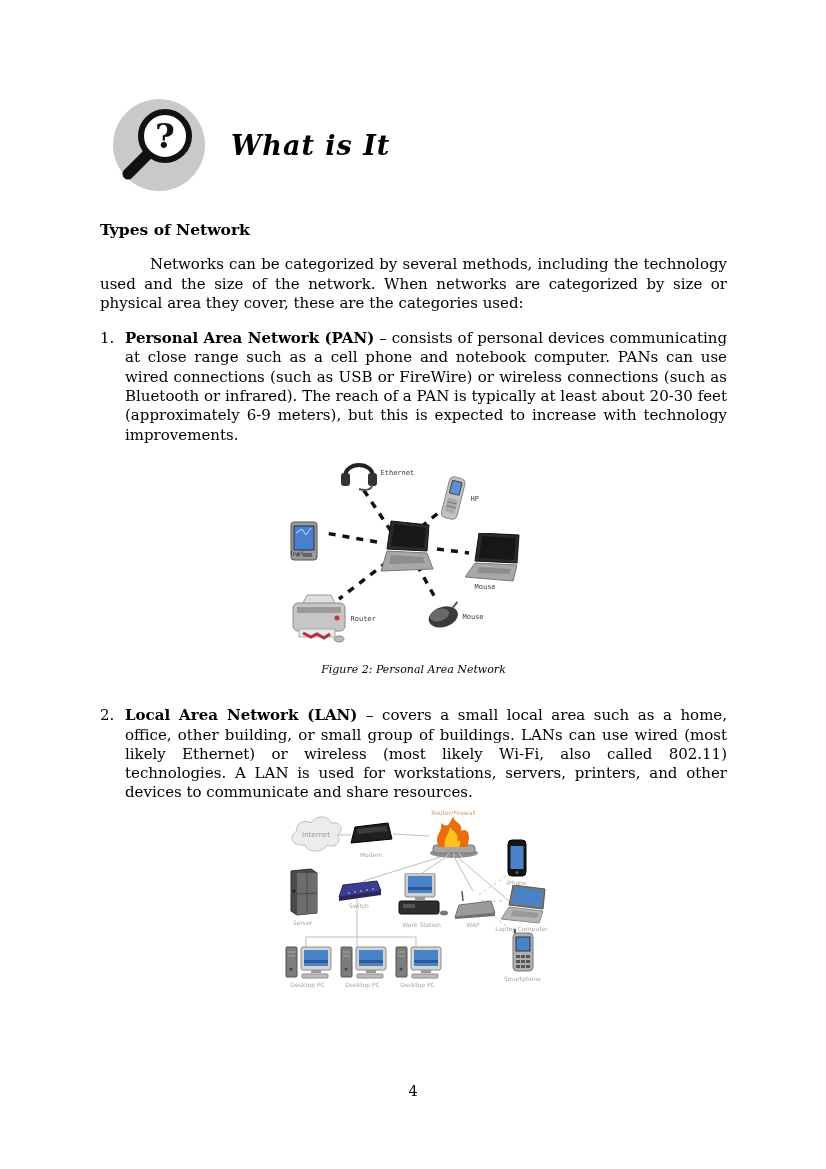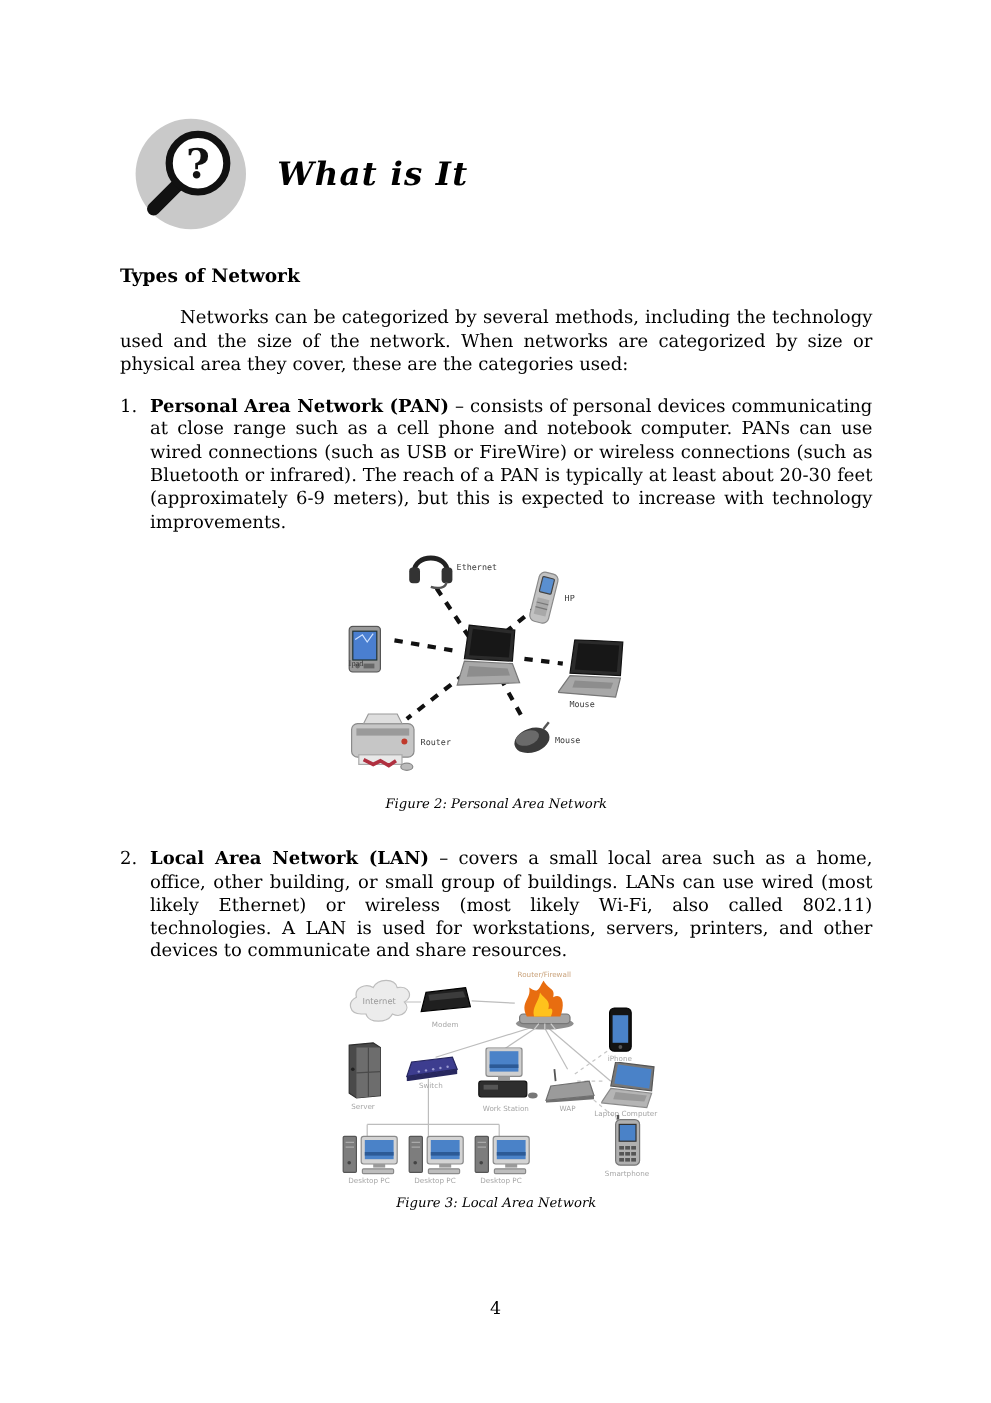--- a/index.html
+++ b/index.html
@@ -338,17 +338,16 @@
           <rect x="17" y="2" width="30" height="23" rx="2" fill="#d4d4d4" stroke="#8a8a8a"></rect>
           <rect x="20" y="5" width="24" height="16" fill="#4a82c8"></rect>
           <rect x="20" y="15" width="24" height="3" fill="#2c5a96"></rect>
           <rect x="27" y="25" width="10" height="3" fill="#9a9a9a"></rect>
           <rect x="18" y="29" width="26" height="4" rx="1" fill="#bdbdbd" stroke="#8a8a8a"></rect>
         </svg>
       </div>
       <span class="llabel" style="left:112px;top:172px;width:54px;">Desktop PC</span>
     </div>
 
-    <div class="fig-caption last">Figure 3: Local Area Network</div>
   </div>
 
   <div class="page-number">4</div>
 </div>
 
 </body></html>

